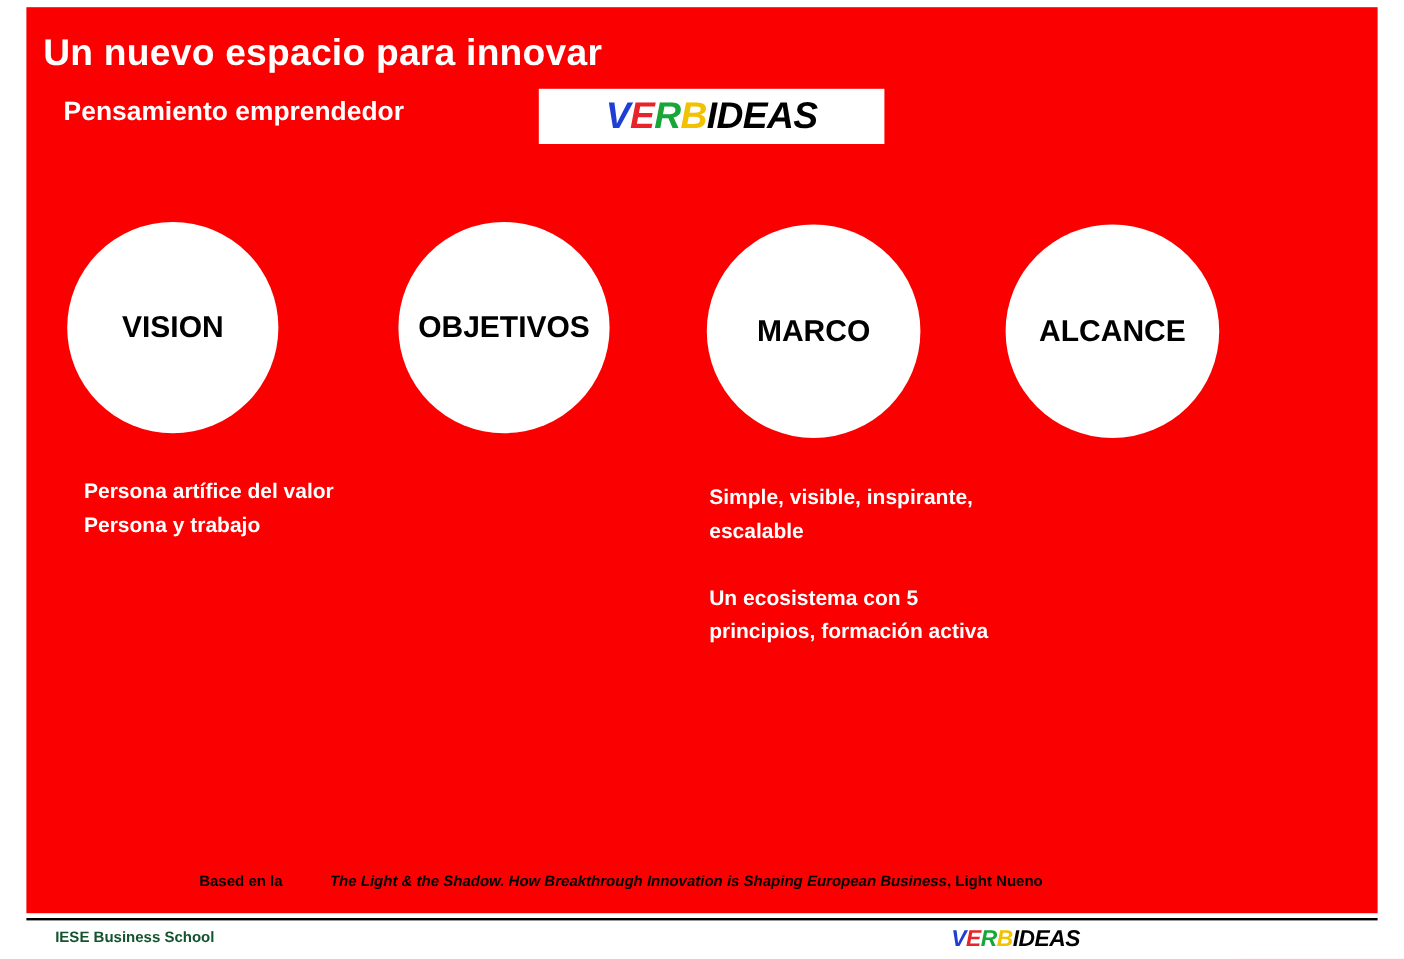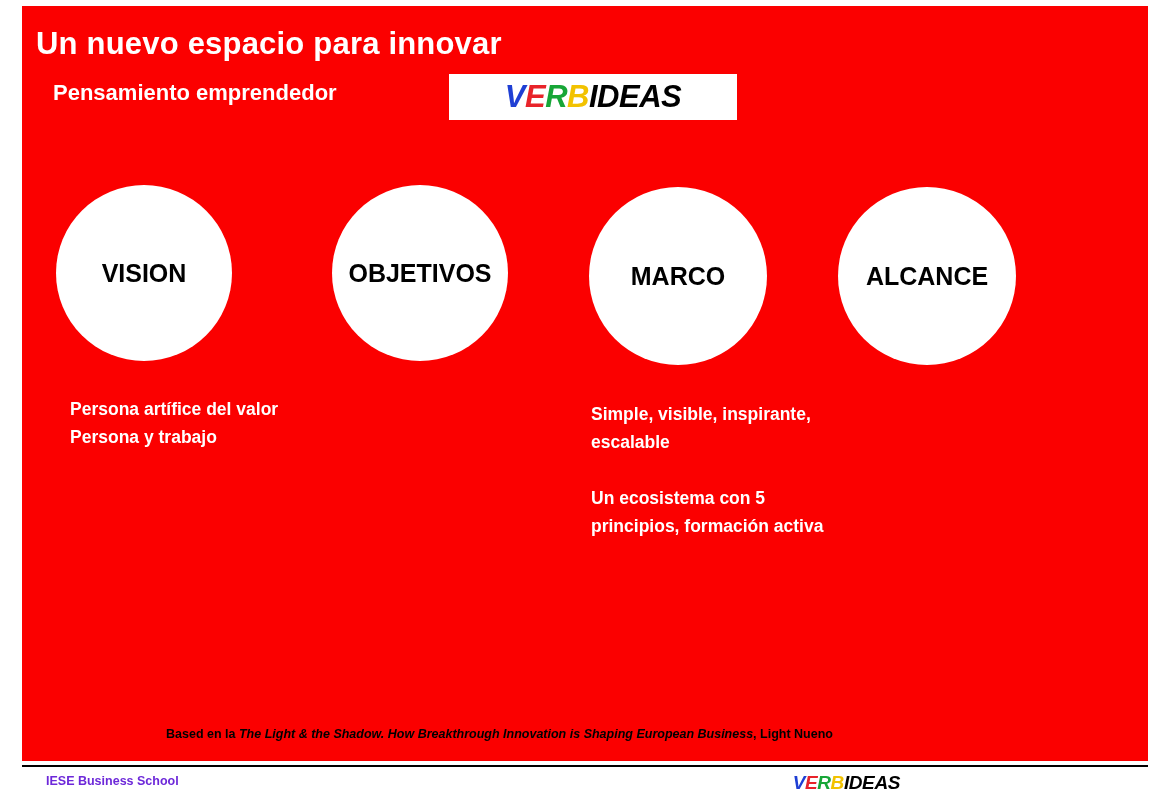--- a/index.html
+++ b/index.html
@@ -96,37 +96,37 @@
   }
   .credit {
     position: absolute;
     left: 166px;
     top: 727px;
     font-size: 12.5px;
     font-weight: bold;
     color: #000000;
     white-space: nowrap;
   }
-  .credit .ital { font-style: italic; }
+  .credit .ital { font-style: italic; margin-left: 36px; }
 
   .footer-rule {
     position: absolute;
     left: 22px;
     top: 765px;
     width: 1126px;
     height: 2px;
     background: #000000;
   }
   .footer-left {
     position: absolute;
     left: 46px;
     top: 774px;
     font-size: 12.5px;
     font-weight: bold;
-    color: #6d28d9;
+    color: #14532d;
     white-space: nowrap;
   }
   .footer-logo {
     position: absolute;
     right: 132px;
     top: 772px;
     font-size: 19px;
     font-weight: bold;
     font-style: italic;
     letter-spacing: -0.4px;

